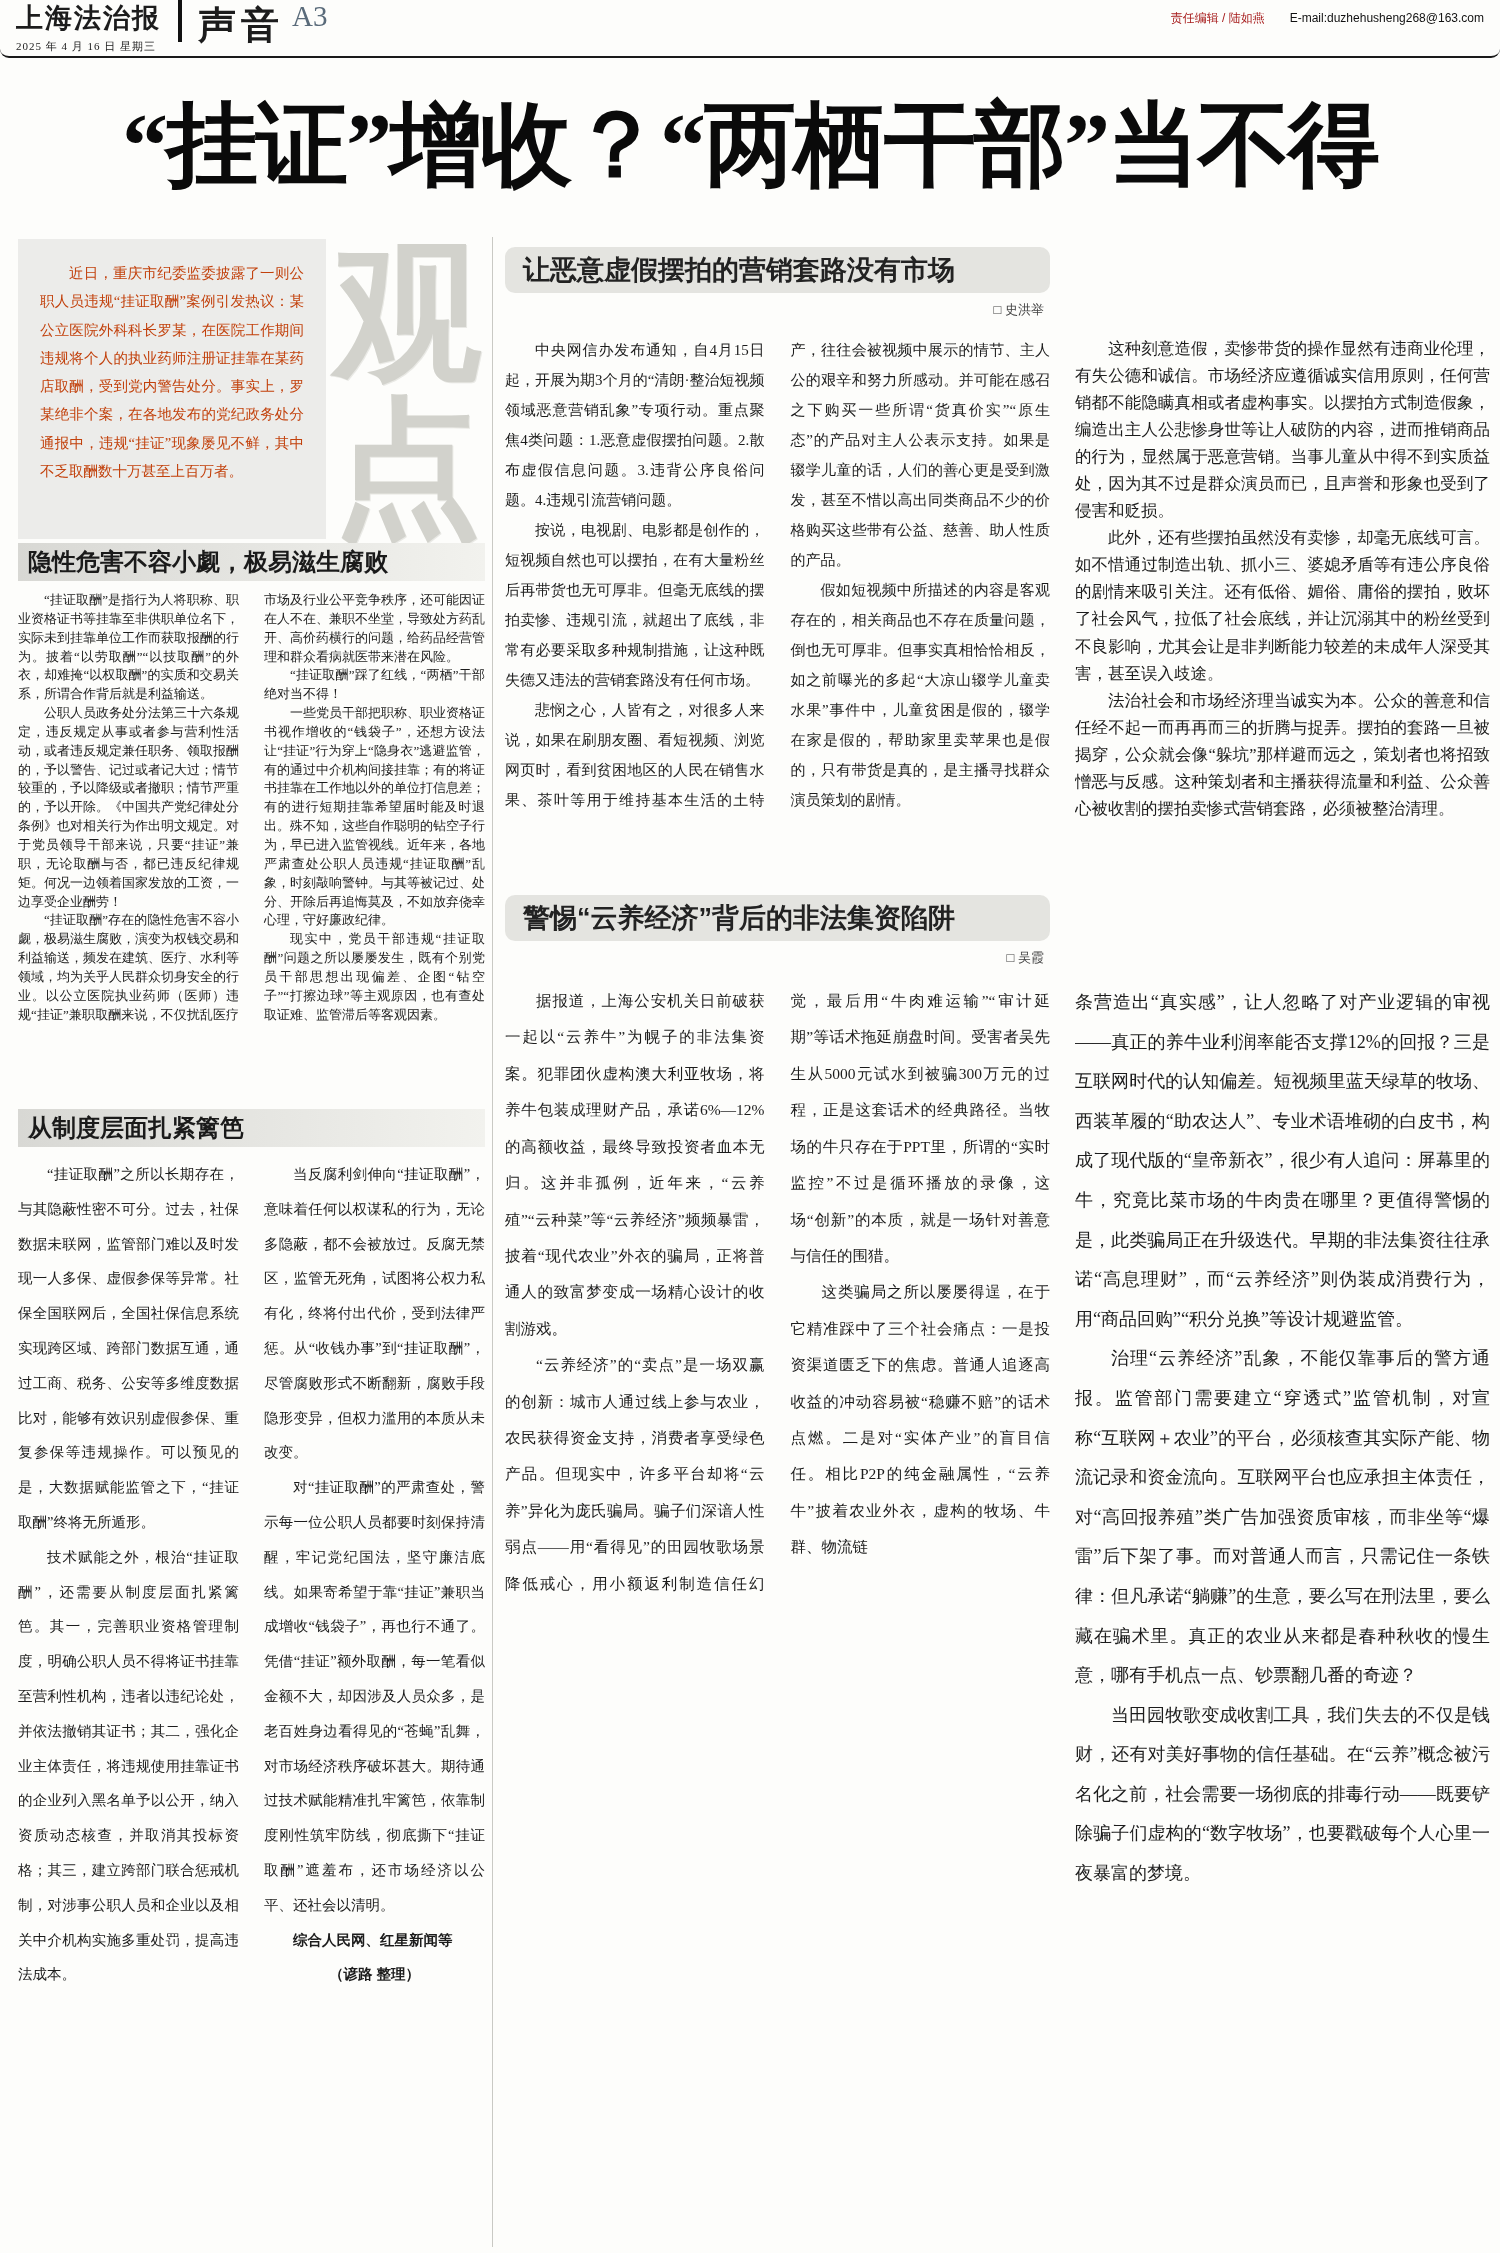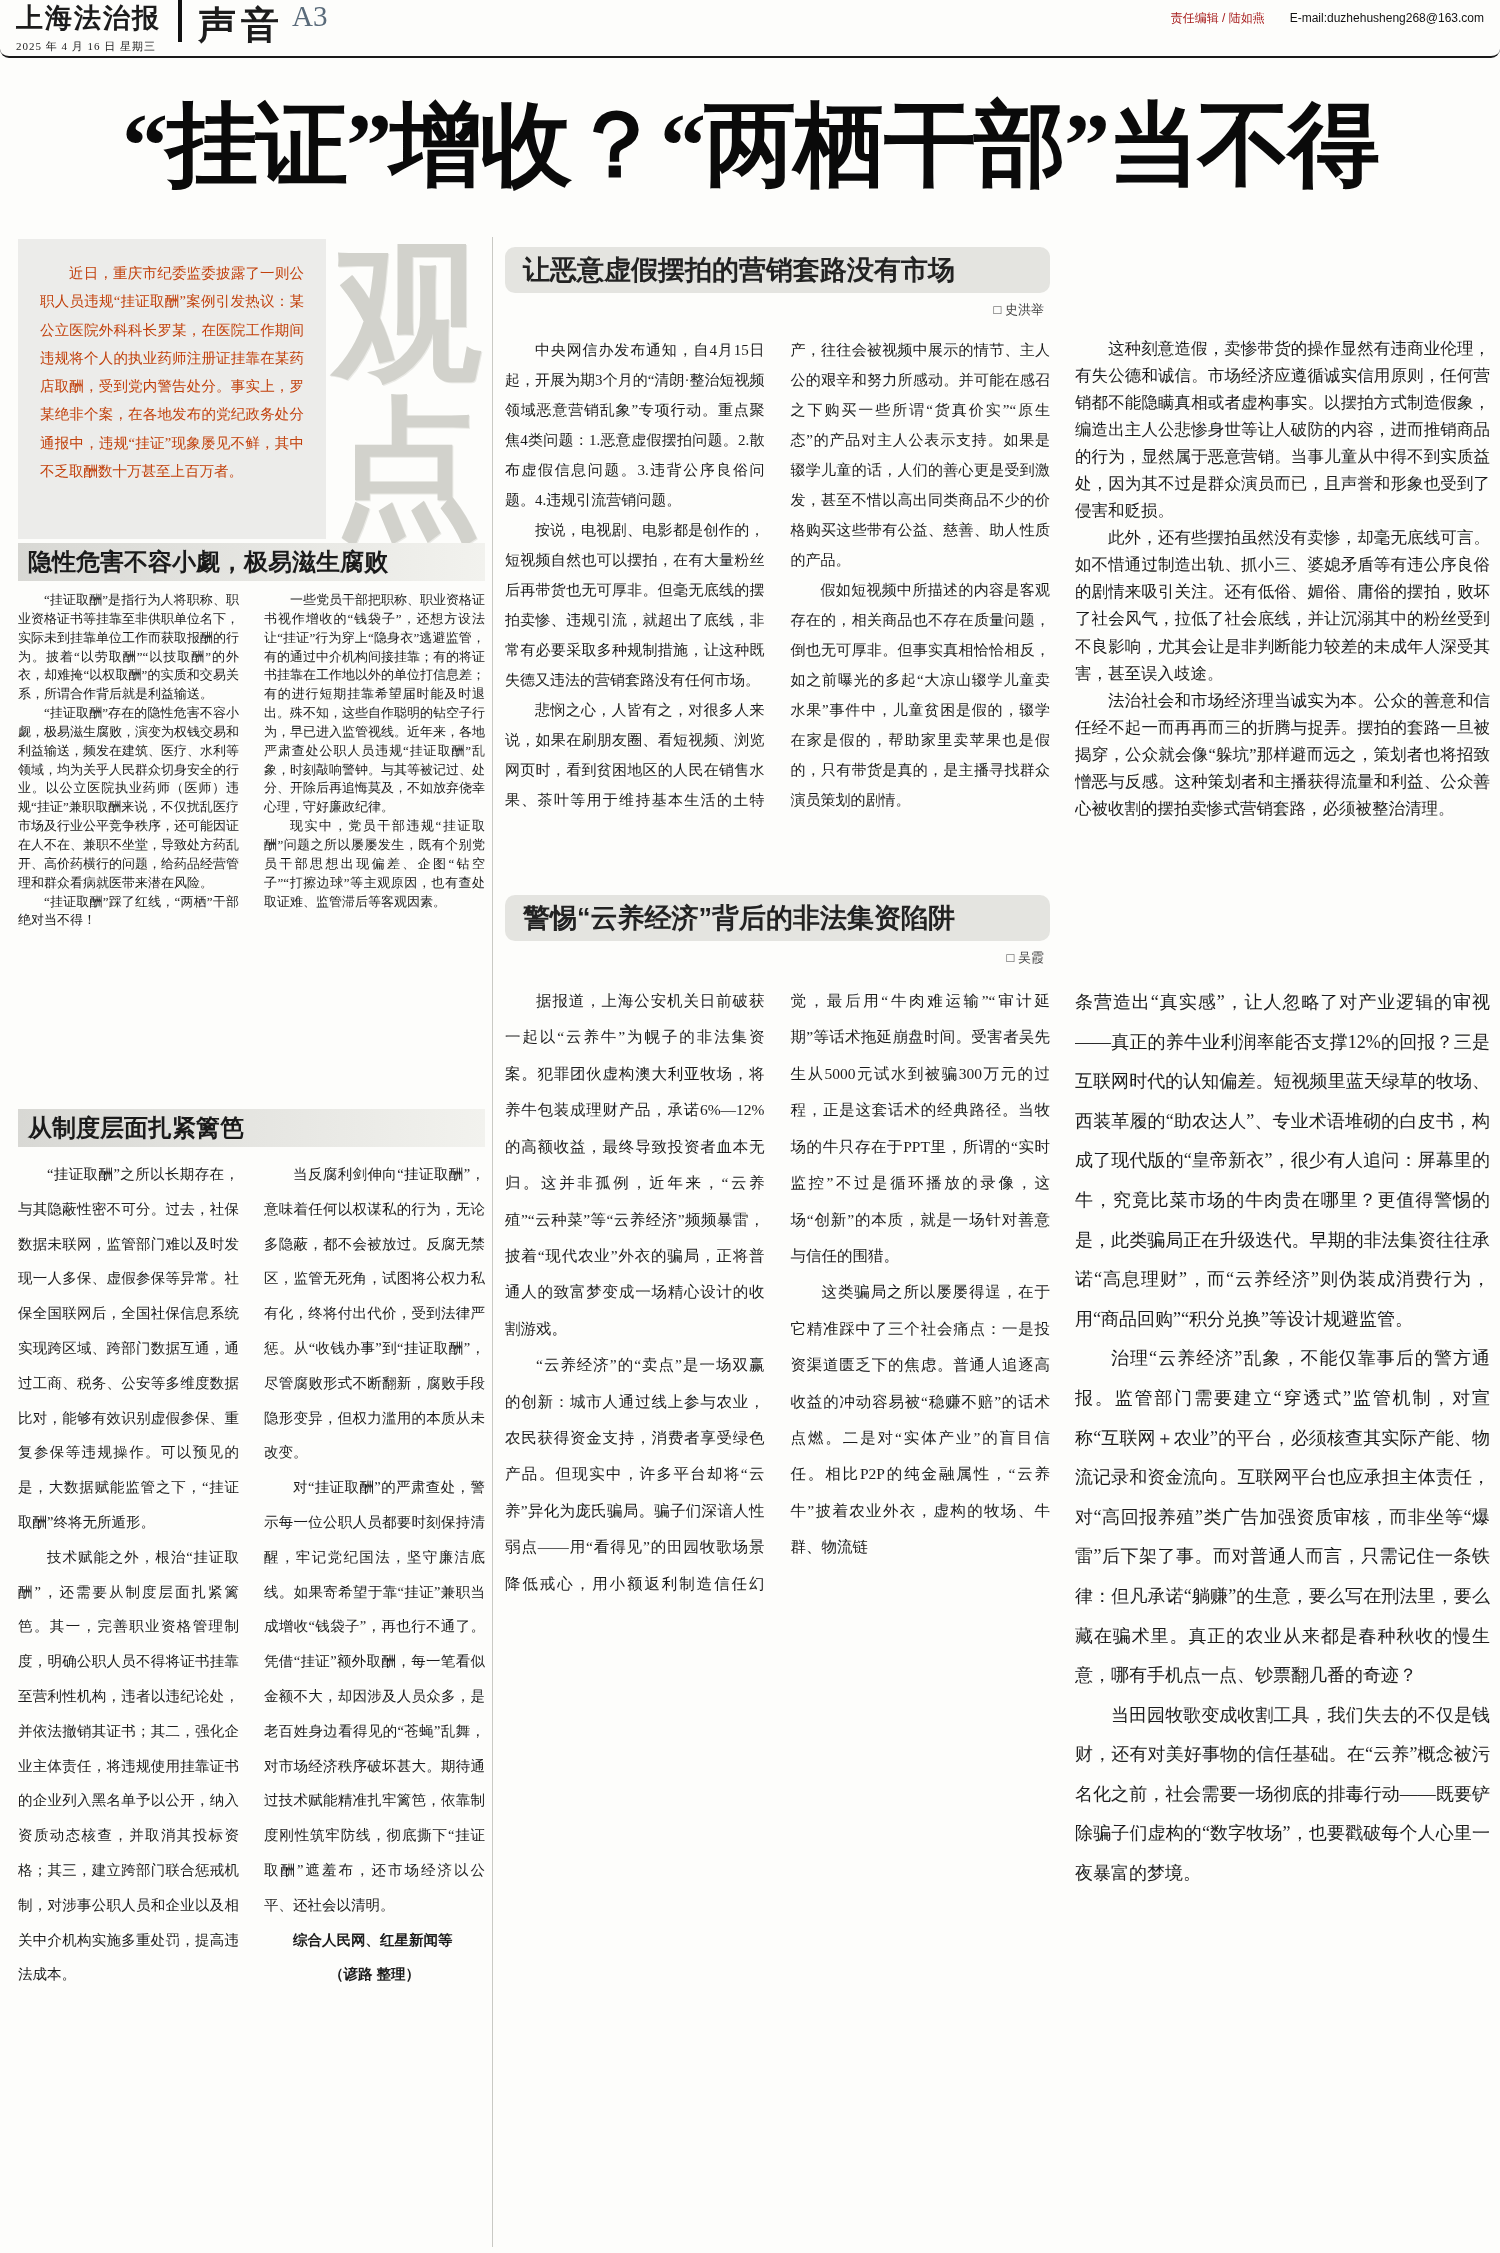--- a/index.html
+++ b/index.html
@@ -131,20 +131,21 @@
     </div>
     <div class="watermark">
       <span>观</span>
       <span>点</span>
     </div>
   </div>
 
   <div class="sec-title s1t">隐性危害不容小觑，极易滋生腐败</div>
   <div class="sec-body s1b">
       <p>“挂证取酬”是指行为人将职称、职业资格证书等挂靠至非供职单位名下，实际未到挂靠单位工作而获取报酬的行为。披着“以劳取酬”“以技取酬”的外衣，却难掩“以权取酬”的实质和交易关系，所谓合作背后就是利益输送。</p>
+      <p>公职人员政务处分法第三十六条规定，违反规定从事或者参与营利性活动，或者违反规定兼任职务、领取报酬的，予以警告、记过或者记大过；情节较重的，予以降级或者撤职；情节严重的，予以开除。《中国共产党纪律处分条例》也对相关行为作出明文规定。对于党员领导干部来说，只要“挂证”兼职，无论取酬与否，都已违反纪律规矩。何况一边领着国家发放的工资，一边享受企业酬劳！</p>
       <p>“挂证取酬”存在的隐性危害不容小觑，极易滋生腐败，演变为权钱交易和利益输送，频发在建筑、医疗、水利等领域，均为关乎人民群众切身安全的行业。以公立医院执业药师（医师）违规“挂证”兼职取酬来说，不仅扰乱医疗市场及行业公平竞争秩序，还可能因证在人不在、兼职不坐堂，导致处方药乱开、高价药横行的问题，给药品经营管理和群众看病就医带来潜在风险。</p>
       <p>“挂证取酬”踩了红线，“两栖”干部绝对当不得！</p>
       <p>一些党员干部把职称、职业资格证书视作增收的“钱袋子”，还想方设法让“挂证”行为穿上“隐身衣”逃避监管，有的通过中介机构间接挂靠；有的将证书挂靠在工作地以外的单位打信息差；有的进行短期挂靠希望届时能及时退出。殊不知，这些自作聪明的钻空子行为，早已进入监管视线。近年来，各地严肃查处公职人员违规“挂证取酬”乱象，时刻敲响警钟。与其等被记过、处分、开除后再追悔莫及，不如放弃侥幸心理，守好廉政纪律。</p>
       <p>现实中，党员干部违规“挂证取酬”问题之所以屡屡发生，既有个别党员干部思想出现偏差、企图“钻空子”“打擦边球”等主观原因，也有查处取证难、监管滞后等客观因素。</p>
     </div>
 
   <div class="sec-title s2t">从制度层面扎紧篱笆</div>
   <div class="sec-body s2b">
       <p>“挂证取酬”之所以长期存在，与其隐蔽性密不可分。过去，社保数据未联网，监管部门难以及时发现一人多保、虚假参保等异常。社保全国联网后，全国社保信息系统实现跨区域、跨部门数据互通，通过工商、税务、公安等多维度数据比对，能够有效识别虚假参保、重复参保等违规操作。可以预见的是，大数据赋能监管之下，“挂证取酬”终将无所遁形。</p>
       <p>技术赋能之外，根治“挂证取酬”，还需要从制度层面扎紧篱笆。其一，完善职业资格管理制度，明确公职人员不得将证书挂靠至营利性机构，违者以违纪论处，并依法撤销其证书；其二，强化企业主体责任，将违规使用挂靠证书的企业列入黑名单予以公开，纳入资质动态核查，并取消其投标资格；其三，建立跨部门联合惩戒机制，对涉事公职人员和企业以及相关中介机构实施多重处罚，提高违法成本。</p>

